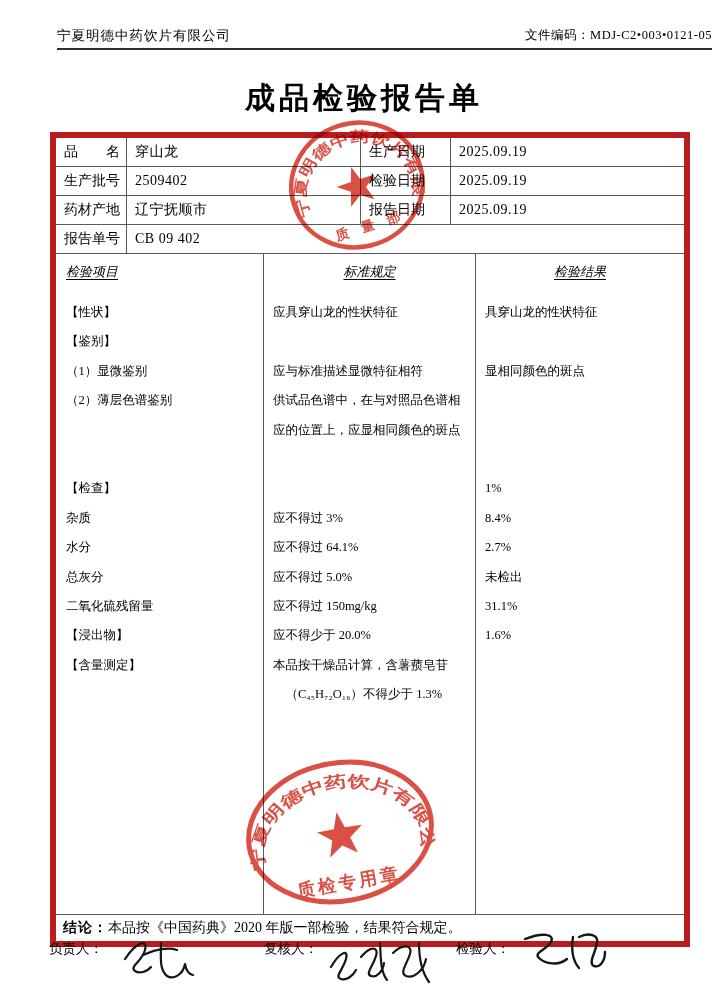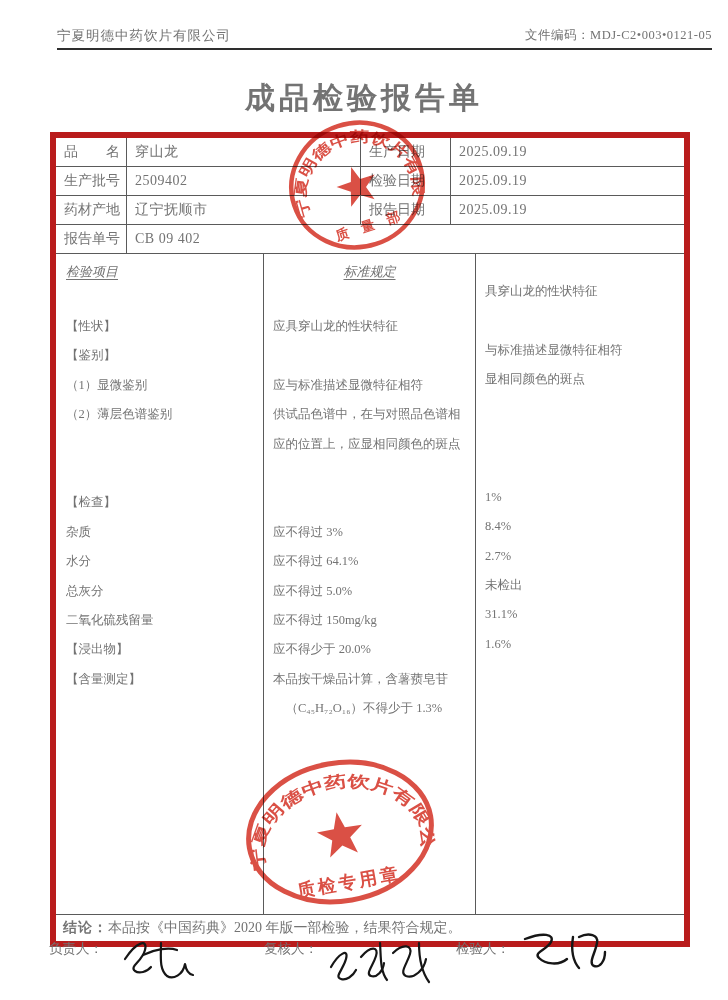--- a/index.html
+++ b/index.html
@@ -1,18 +1,18 @@
 <!DOCTYPE html>
 <html><head>
 <meta charset="utf-8">
 <style>
   html,body{margin:0;padding:0;background:#ffffff;}
   .page{
     position:relative;width:728px;height:1000px;background:#ffffff;overflow:hidden;
-    font-family:"Liberation Serif","DejaVu Serif",serif;color:#737373;
+    font-family:"Liberation Serif","DejaVu Serif",serif;color:#000000;
   }
   
   .hdr-company{position:absolute;left:57px;top:27px;font-size:13.5px;letter-spacing:1px;}
   .hdr-code{position:absolute;right:16px;top:27px;font-size:12.5px;letter-spacing:.5px;}
   .hdr-rule{position:absolute;left:57px;top:48px;width:655px;height:2px;background:#2e2e2e;}
   .doc-title{position:absolute;left:0;top:78px;width:100%;text-align:center;
     font-size:30px;font-weight:bold;letter-spacing:4px;}
   
   .report-table{position:absolute;left:50px;top:132px;width:628px;border:6px solid #b91c1c;}
   .igrid{display:grid;grid-template-columns:71px 234px 90px 233px;}
@@ -21,21 +21,21 @@
   .igrid .br{border-right:1px solid #5a5a5a;}
   .igrid .span3{grid-column:2/5;}
   .igrid .val{letter-spacing:.5px;}
   
   .mgrid{display:grid;grid-template-columns:208px 212px 208px;height:660px;}
   .mcol{box-sizing:border-box;overflow:hidden;}
   .mcol.br{border-right:1px solid #5a5a5a;}
   .mhead{height:26px;padding-top:9px;font-size:13px;text-align:center;font-style:italic;}
   .mhead.left{text-align:left;padding-left:10px;}
   .mhead span{text-decoration:underline;text-underline-offset:3px;}
-  .mlines{margin-top:23px;}
+  .mlines{margin-top:9px;}
   .mlines .line{height:29.4px;line-height:29.4px;font-size:12.5px;padding-left:9px;white-space:pre;}
   .mcol:first-child .mlines .line{padding-left:10px;}
   
   .conclusion{border-top:1px solid #5a5a5a;height:27px;line-height:26px;font-size:14px;
     padding-left:7px;box-sizing:border-box;white-space:pre;}
   .conclusion b{letter-spacing:1px;}
   
   .sig-label{position:absolute;font-size:13.5px;}
   .sig-svg{position:absolute;}
   
@@ -107,24 +107,24 @@
             <div class="line">应不得过 3%</div>
             <div class="line">应不得过 64.1%</div>
             <div class="line">应不得过 5.0%</div>
             <div class="line">应不得过 150mg/kg</div>
             <div class="line">应不得少于 20.0%</div>
             <div class="line">本品按干燥品计算，含薯蓣皂苷</div>
             <div class="line">　（C₄₅H₇₂O₁₆）不得少于 1.3%</div>
           </div>
       </div>
       <div class="mcol">
+        <div class="mhead"><span>检验结果</span></div>
         <div class="mlines">
             <div class="line">具穿山龙的性状特征</div>
             <div class="line"></div>
-            <div class="line">与标准描述显微特征相符</div>
             <div class="line">显相同颜色的斑点</div>
             <div class="line"></div>
             <div class="line"></div>
             <div class="line"></div>
             <div class="line">1%</div>
             <div class="line">8.4%</div>
             <div class="line">2.7%</div>
             <div class="line">未检出</div>
             <div class="line">31.1%</div>
             <div class="line">1.6%</div>

